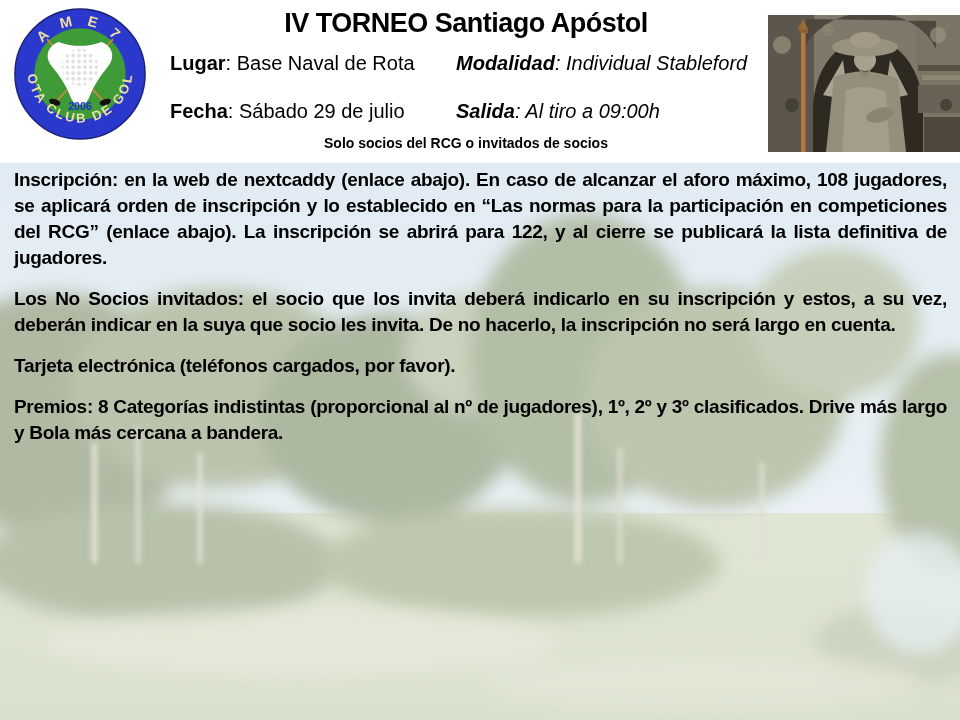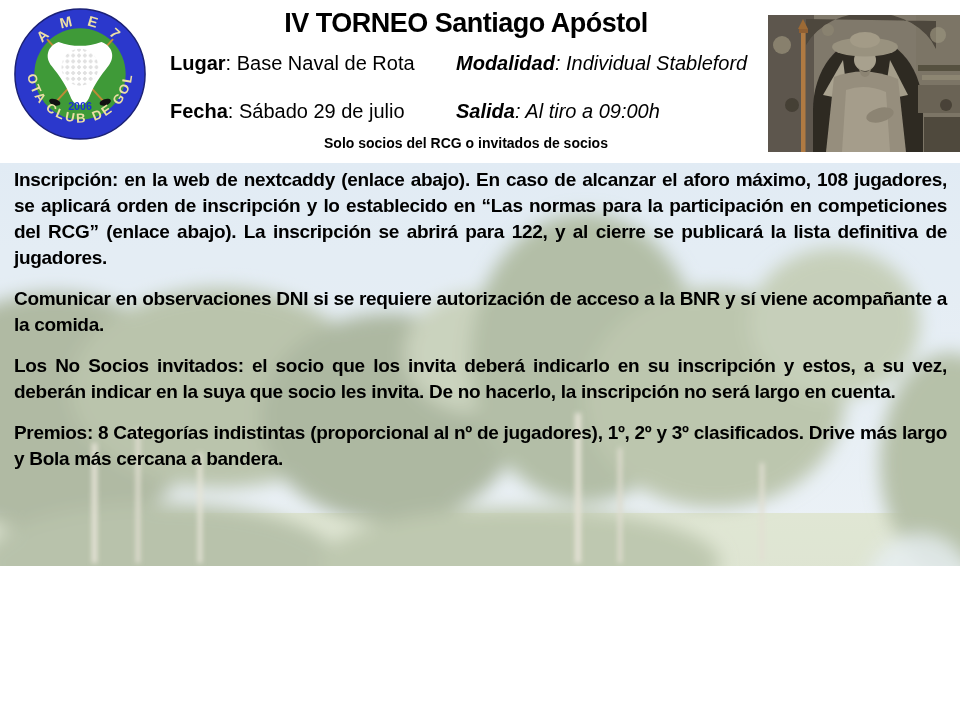--- a/index.html
+++ b/index.html
@@ -15,21 +15,21 @@
   .title { margin-top:8px; text-align:center; font-size:27px; font-weight:bold; letter-spacing:-0.5px; }
   .info-row { display:flex; margin-left:10px; font-size:20px; }
   .info-row.r1 { margin-top:13px; }
   .info-row.r2 { margin-top:25px; }
   .info-cell1 { width:286px; }
   .info-cell2 { flex:1;font-style:italic; }
   .lbl { font-weight:bold; }
   .restriction { margin-top:12px; text-align:center; font-size:14px; font-weight:bold; }
 
   
-  .flyer-body { position:absolute; left:0; top:163px; width:960px; height:403px; overflow:hidden; }
+  .flyer-body { position:absolute; left:0; top:163px; width:960px; height:557px; overflow:hidden; }
   .bg-photo { position:absolute; left:0; top:0; width:960px; height:557px; }
   .copy { position:relative; z-index:2; padding:4px 13px 0 14px; }
   .copy p { font-size:19px; font-weight:bold; line-height:26px; letter-spacing:-0.3px;
             text-align:justify; margin-bottom:15px; }
 </style>
 </head>
 <body>
 
 <div class="page">
 
@@ -179,18 +179,18 @@
       <g filter="url(#blurBig)" opacity="0.7">
         <ellipse cx="300" cy="480" rx="260" ry="35" fill="#dde3cc"></ellipse>
         <ellipse cx="700" cy="520" rx="220" ry="30" fill="#d8dfc7"></ellipse>
       </g>
 
       <rect x="0" y="0" width="960" height="557" fill="#ffffff" opacity="0.30"></rect>
     </svg>
 
     <div class="copy">
       <p>Inscripción: en la web de nextcaddy (enlace abajo). En caso de alcanzar el aforo máximo, 108 jugadores, se aplicará orden de inscripción y lo establecido en “Las normas para la participación en competiciones del RCG” (enlace abajo). La inscripción se abrirá para 122, y al cierre se publicará la lista definitiva de jugadores.</p>
-      <p>Comunicar en observaciones DNI si se requiere autorización de acceso a la BNR y sí viene acompañante a la comida.</p>
       <p>Los No Socios invitados: el socio que los invita deberá indicarlo en su inscripción y estos, a su vez, deberán indicar en la suya que socio les invita. De no hacerlo, la inscripción no será largo en cuenta.</p>
+      <p>Tarjeta electrónica (teléfonos cargados, por favor).</p>
       <p>Premios: 8 Categorías indistintas (proporcional al nº de jugadores), 1º, 2º y 3º clasificados. Drive más largo y Bola más cercana a bandera.</p>
     </div>
   </div>
 </div>
 
 </body></html>

